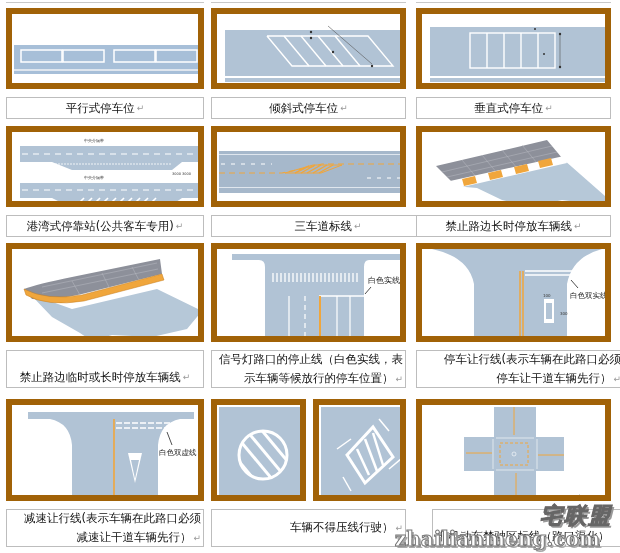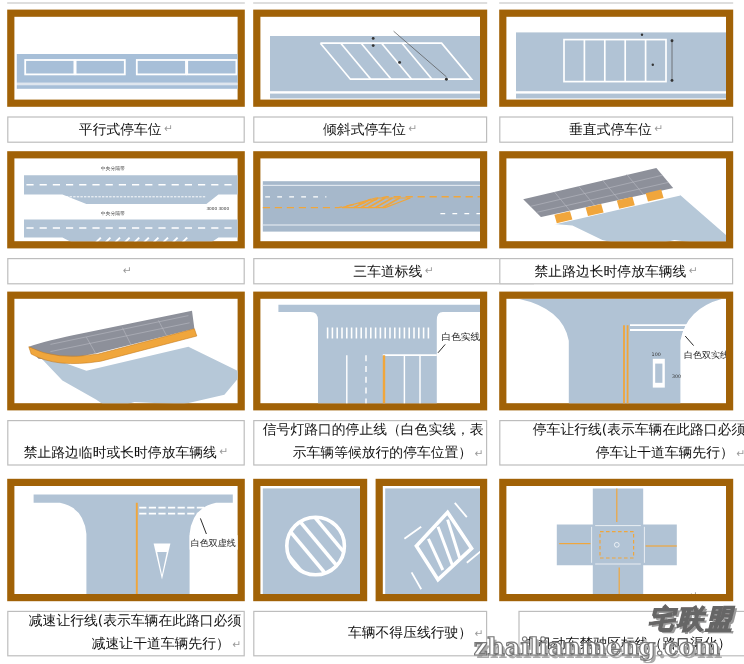--- a/index.html
+++ b/index.html
@@ -113,20 +113,21 @@
       <line x1="116" y1="70" x2="120" y2="66"></line>
         <line x1="124" y1="70" x2="128" y2="66"></line>
       <line x1="132" y1="70" x2="136" y2="66"></line>
         <line x1="140" y1="70" x2="144" y2="66"></line>
     </g>
     <text x="160" y="43" font-size="3.5" fill="#333">3000 3000</text>
     <text x="160" y="79" font-size="3.5" fill="#333">3000 3000</text>
   </svg>
 </div>
 <div class="label" style="left:6px;top:215px;width:198px;height:22px">
+  <span>港湾式停靠站(公共客车专用)</span>
     <span class="ret">↵</span>
 </div>
 
 <div class="frame" style="left:211px;top:126px;width:195px;height:81px">
   <svg width="193" height="79" viewBox="0 0 193 79">
     <rect x="2" y="19" width="190" height="42" fill="#a6b8cb"></rect>
     <rect x="2" y="22" width="190" height="1" fill="#dfe6ee"></rect>
     <rect x="2" y="55" width="190" height="1" fill="#dfe6ee"></rect>
     <g stroke="#fff" stroke-width="1" stroke-dasharray="4,6">
       <line x1="4" y1="32" x2="55" y2="32"></line>

